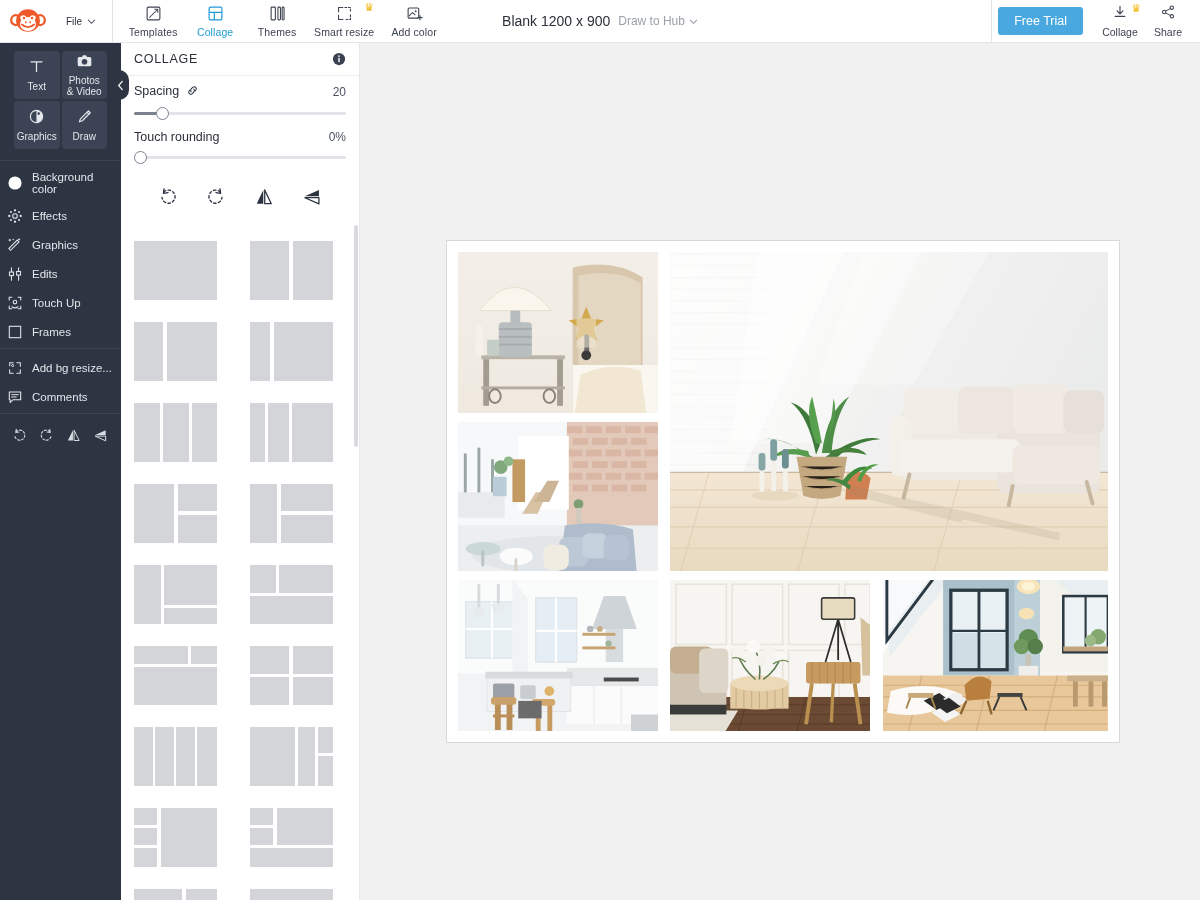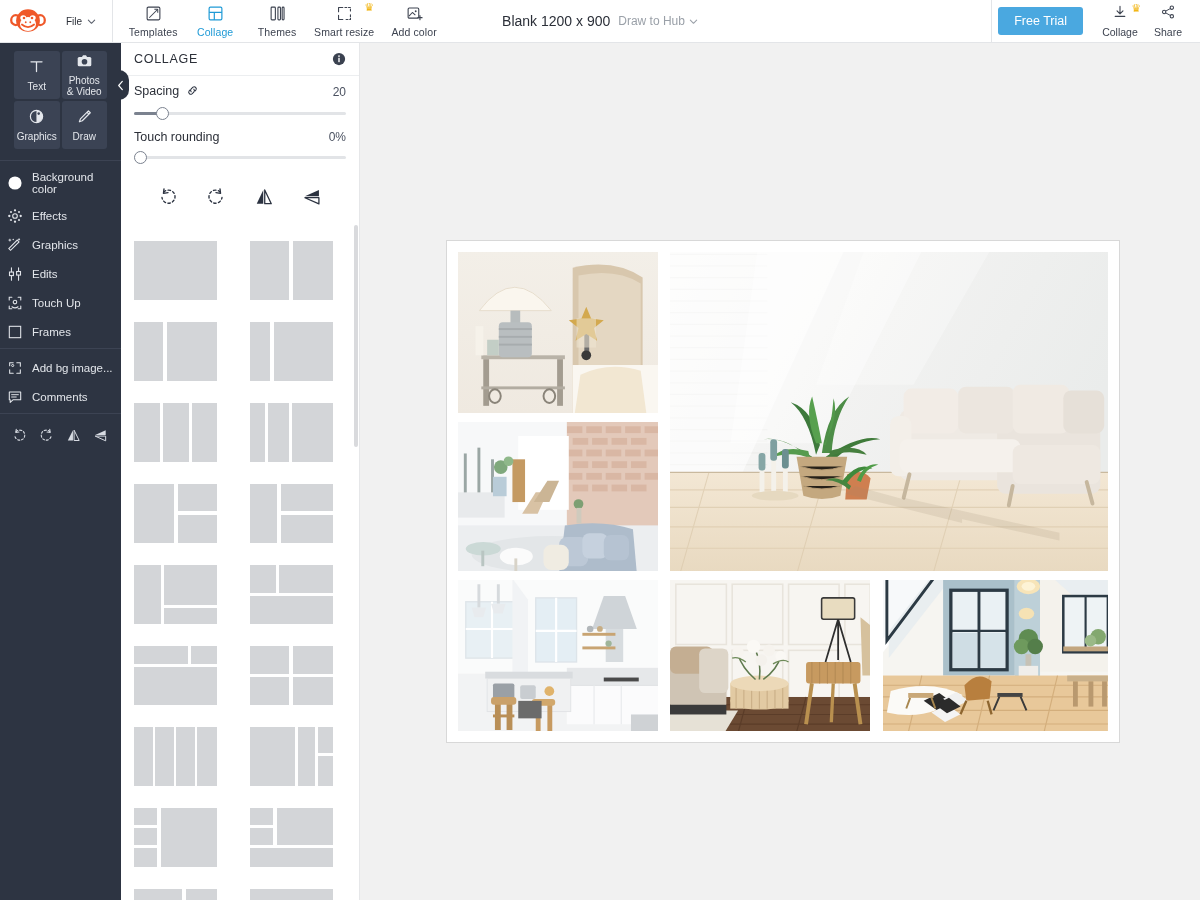--- a/index.html
+++ b/index.html
@@ -387,21 +387,21 @@
       <div class="rail-item">
         <span class="ri-ico">
           <svg width="16" height="16" viewBox="0 0 18 18">
             <path d="M3 6.5 V3 H7" fill="none" stroke="#e2e5ea" stroke-width="1.2" stroke-linecap="round"></path>
             <path d="M11 3 H15 V7" fill="none" stroke="#e2e5ea" stroke-width="1.2" stroke-linecap="round"></path>
             <path d="M15 11 V15 H11" fill="none" stroke="#e2e5ea" stroke-width="1.2" stroke-linecap="round"></path>
             <path d="M7 15 H3 V11" fill="none" stroke="#e2e5ea" stroke-width="1.2" stroke-linecap="round"></path>
             <circle cx="6.4" cy="6.2" r="1.2" fill="none" stroke="#e2e5ea" stroke-width="1.1"></circle>
           </svg>
         </span>
-        <span>Add bg image...</span>
+        <span>Add bg resize...</span>
       </div>
       <div class="rail-item">
         <span class="ri-ico">
           <svg width="16" height="16" viewBox="0 0 18 18">
             <path d="M2.6 3.4 H15.4 V12 H7 L3.6 15 V12 H2.6 Z" fill="none" stroke="#e2e5ea" stroke-width="1.2" stroke-linejoin="round"></path>
             <path d="M5.2 6.4 H12.8 M5.2 9 H10.4" stroke="#e2e5ea" stroke-width="1.1" stroke-linecap="round"></path>
           </svg>
         </span>
         <span>Comments</span>
       </div>

